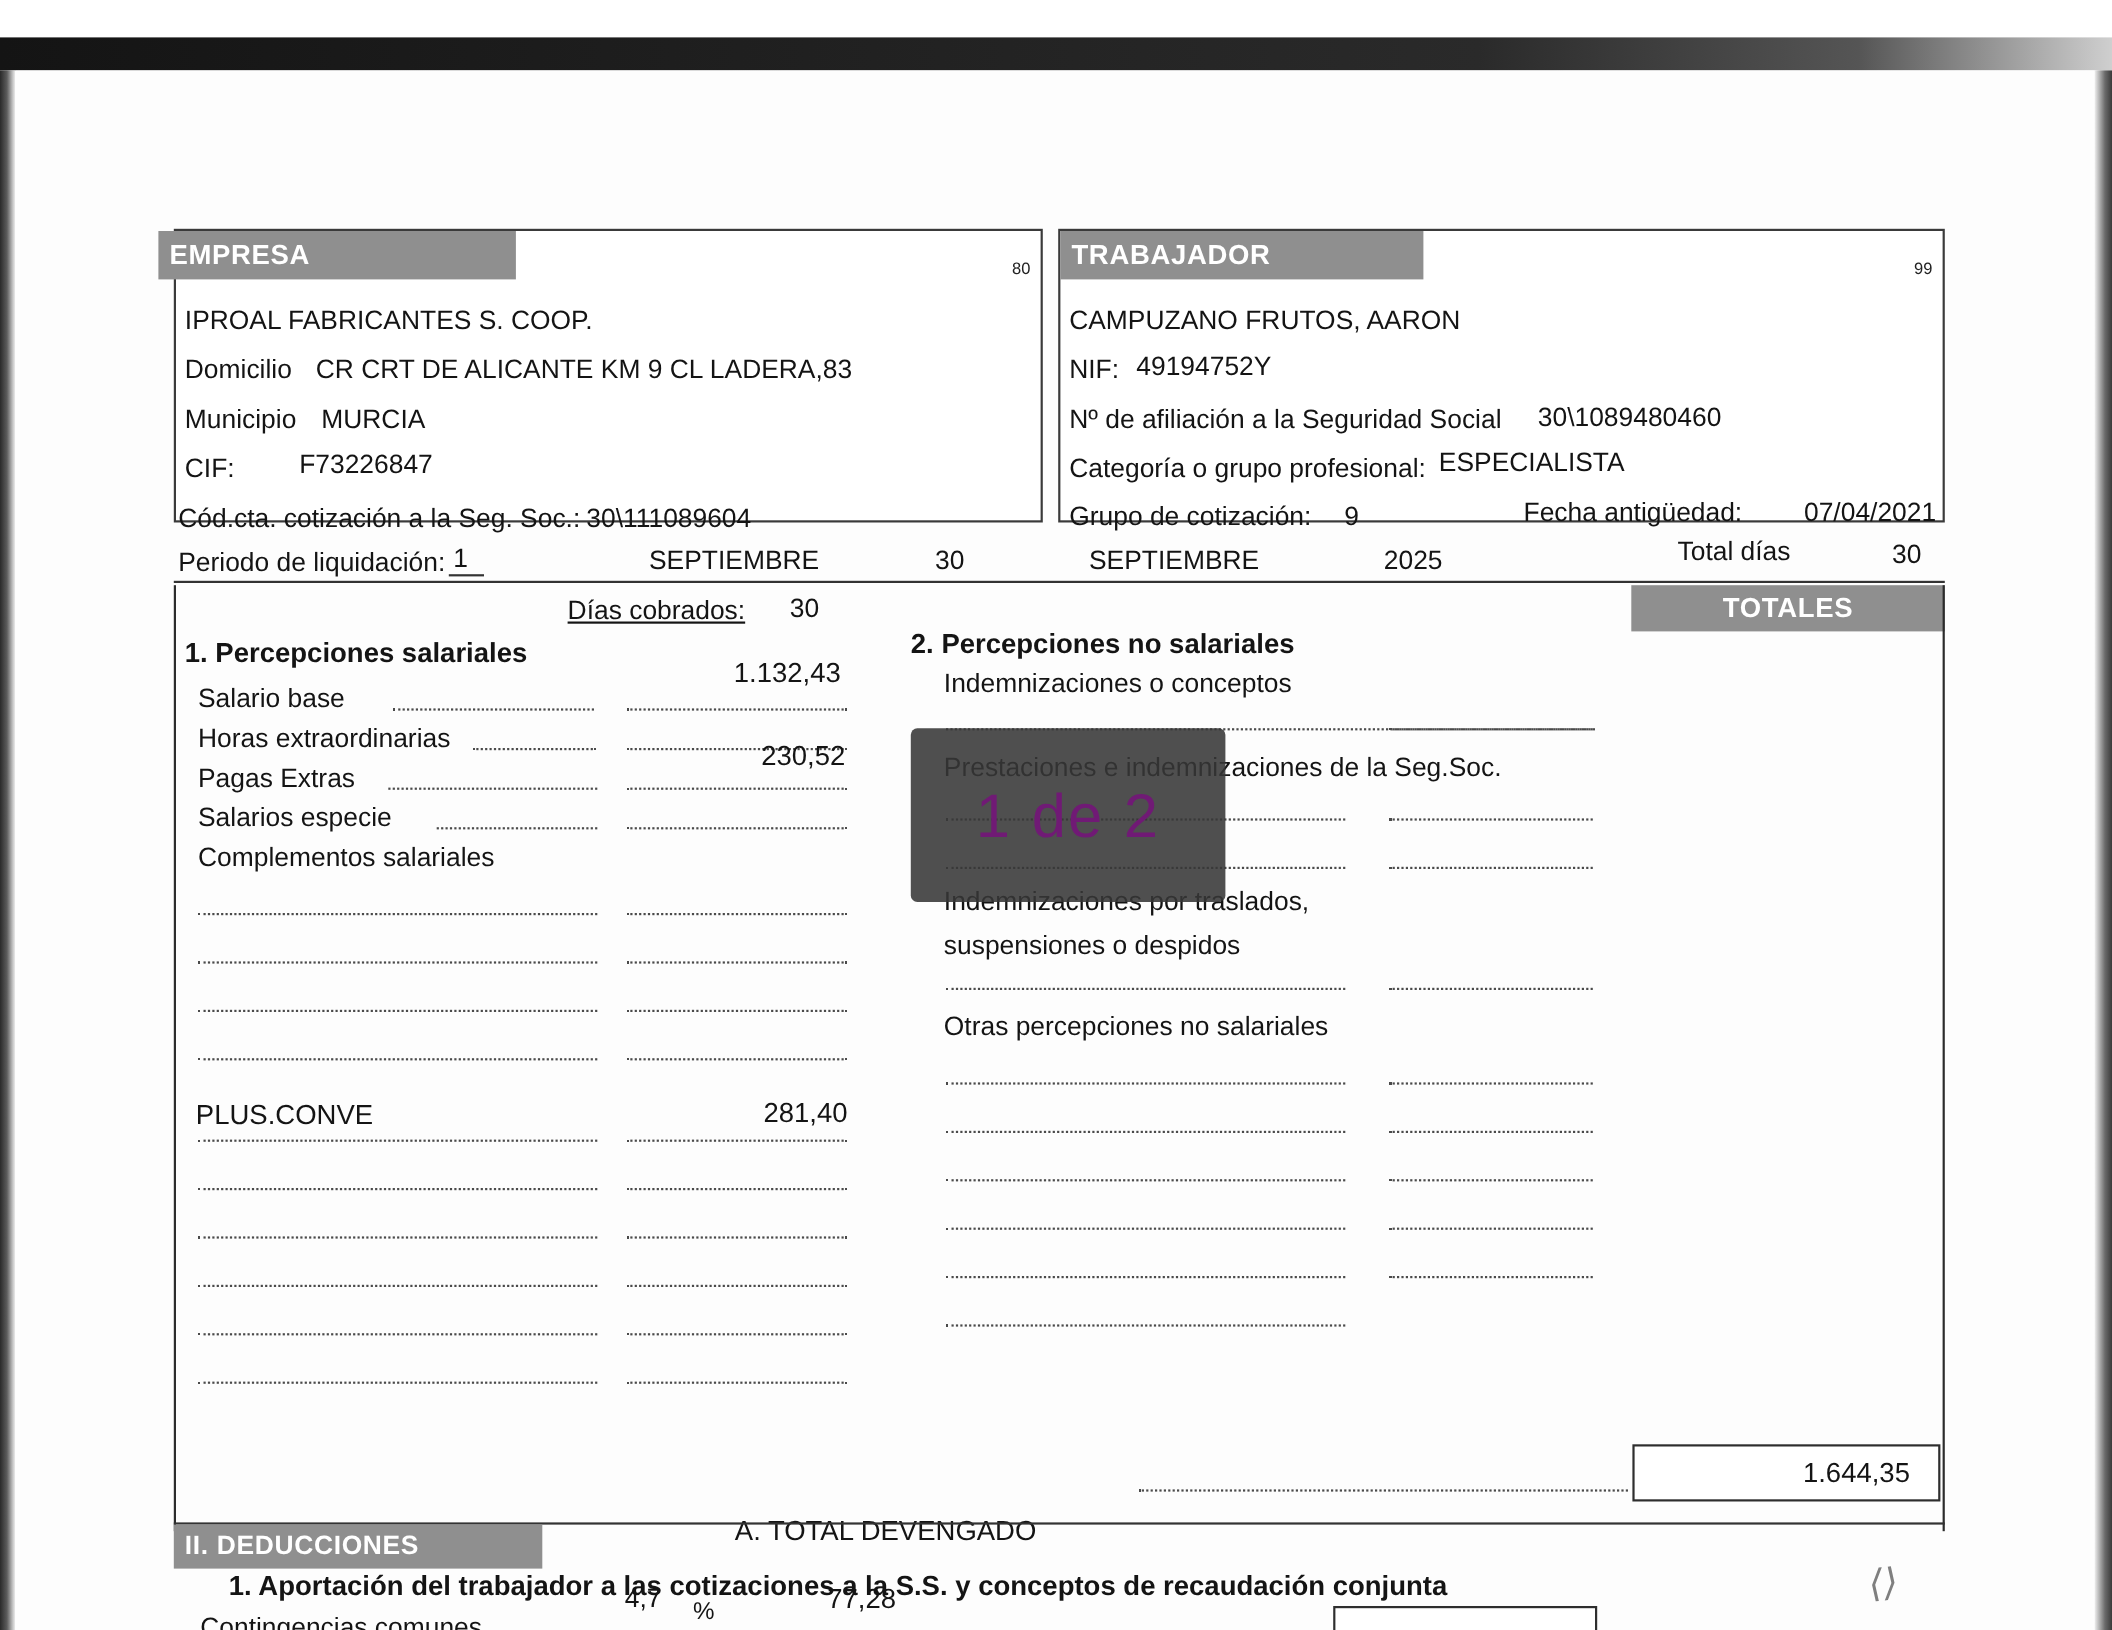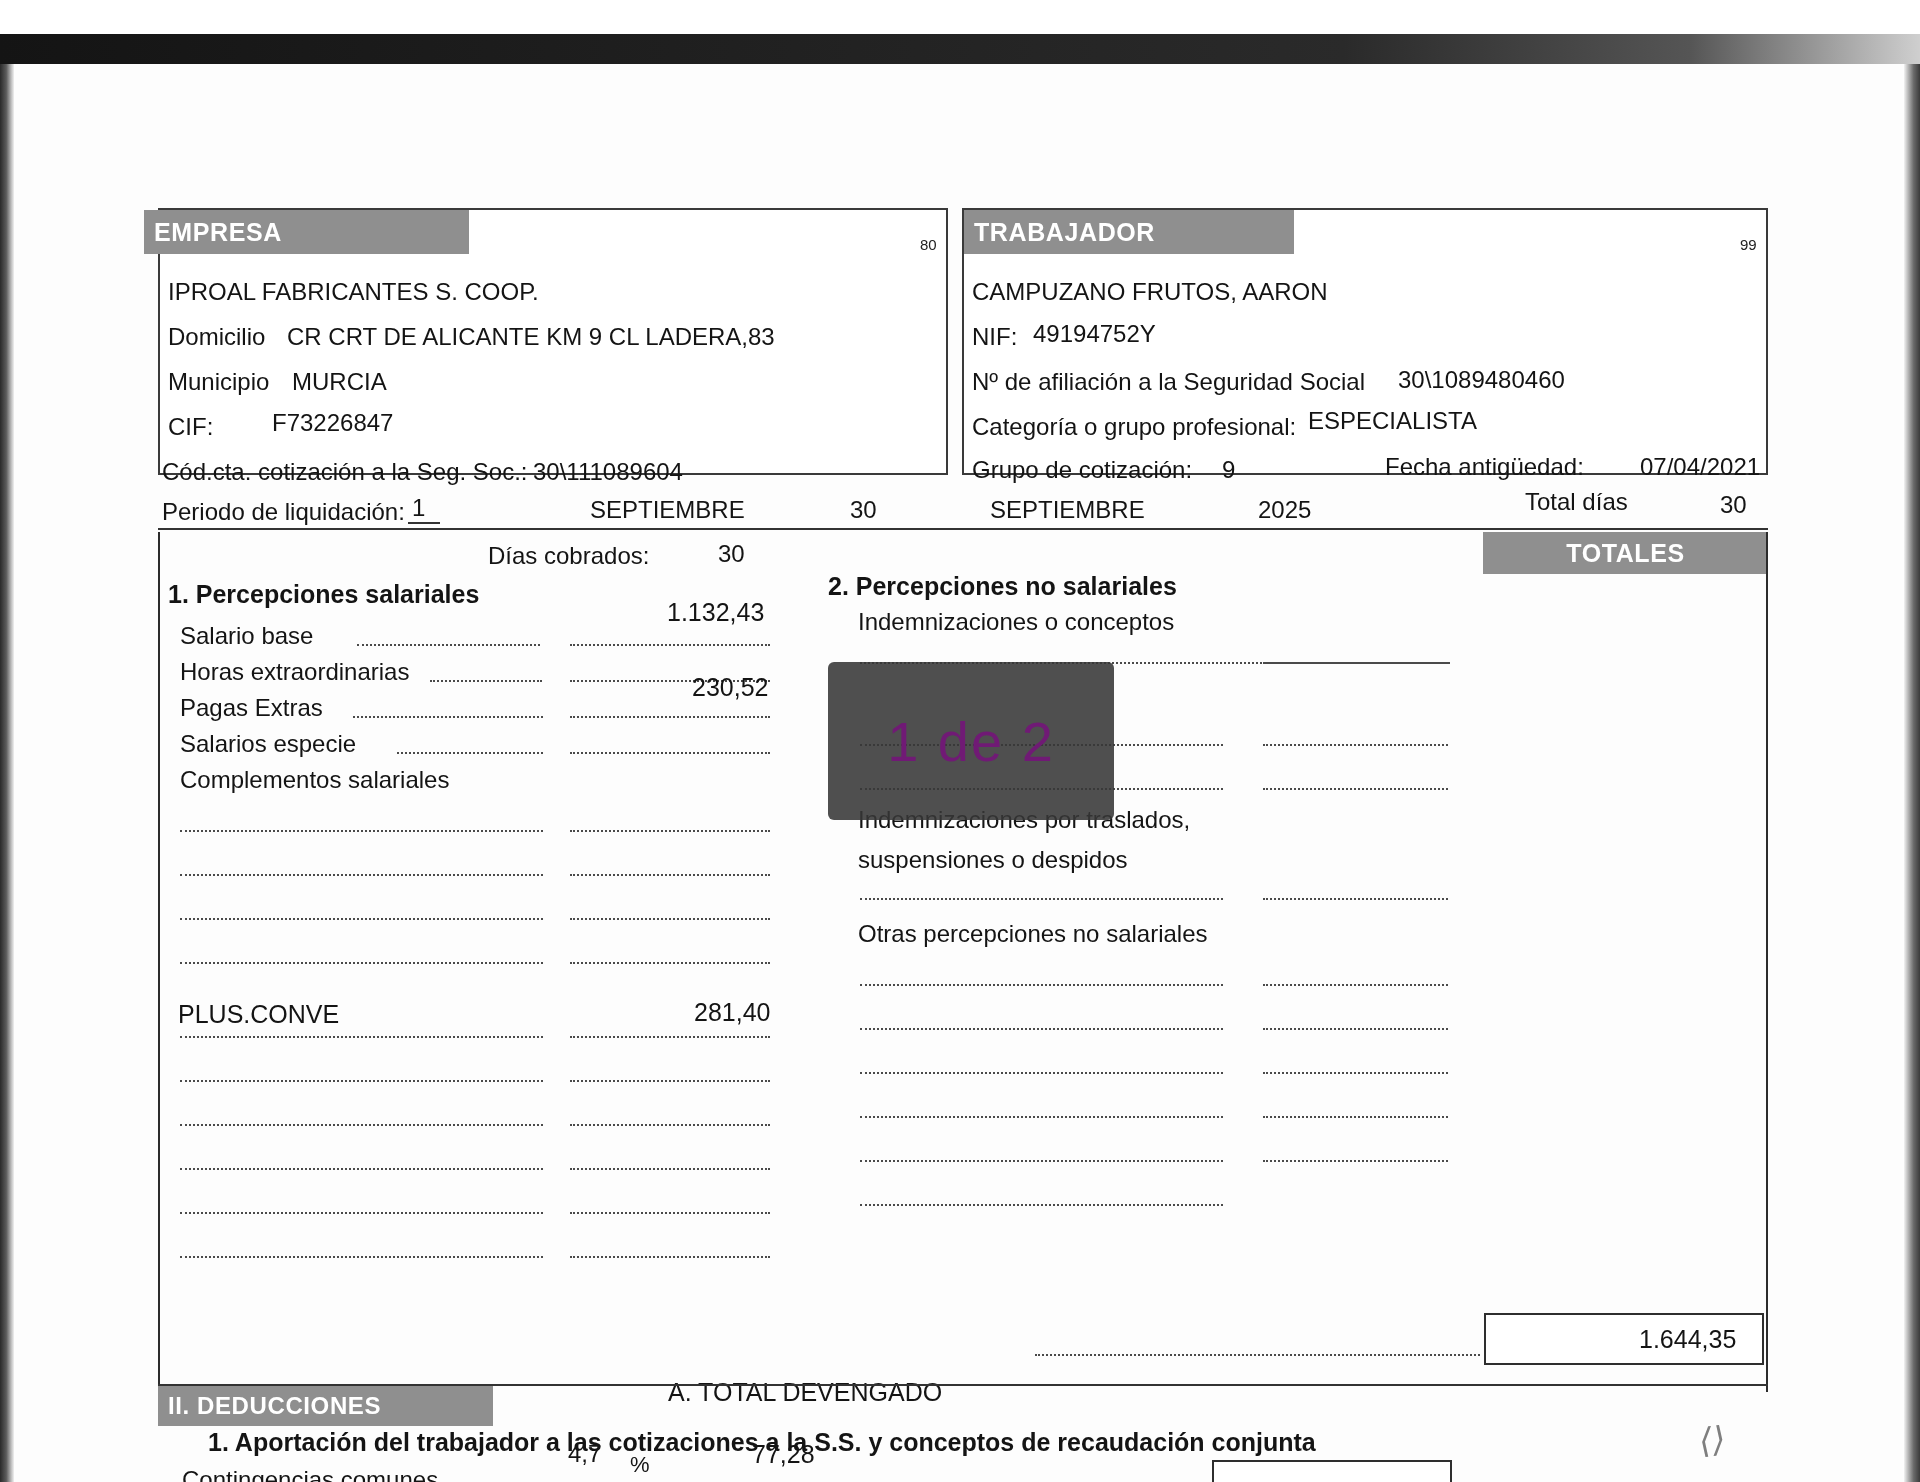--- a/index.html
+++ b/index.html
@@ -197,21 +197,21 @@
   <div class="txt" style="left:850px; top:496px; font-size:24px;">30</div>
   <div class="txt" style="left:990px; top:496px; font-size:24px;">SEPTIEMBRE</div>
   <div class="txt" style="left:1258px; top:496px; font-size:24px;">2025</div>
 
   <div class="txt" style="left:1525px; top:488px; font-size:24px;">Total días</div>
   <div class="txt" style="left:1720px; top:491px; font-size:24px;">30</div>
 
   <div class="solid-line" style="left:158px; top:528px; width:1610px;"></div>
 
 
-  <div class="txt" style="left:488px; top:542px; font-size:24px;">Días cobrados:</div>
+  <div class="txt" style="left:516px; top:542px; font-size:24px;text-decoration:underline;">Días cobrados:</div>
   <div class="txt" style="left:718px; top:540px; font-size:24px;">30</div>
 
   <div class="dark-hdr" style="left:1483px; top:532px; width:285px; height:42px; font-size:25px; justify-content:center; padding-left:0;">TOTALES</div>
 
   <div class="boxline" style="left:158px; top:532px; width:2px; height:860px;"></div>
   <div class="boxline" style="left:1766px; top:532px; width:2px; height:860px;"></div>
 
   <div class="txt" style="left:168px; top:580px; font-size:25px; font-weight:bold;">1. Percepciones salariales</div>
 
   <div class="txt" style="left:180px; top:622px; font-size:24px;">Salario base</div>
@@ -259,20 +259,21 @@
   <div class="dots" style="left:570px; top:1212px; width:200px;"></div>
   <div class="dots" style="left:180px; top:1256px; width:363px;"></div>
   <div class="dots" style="left:570px; top:1256px; width:200px;"></div>
 
   <div class="txt" style="left:828px; top:572px; font-size:25px; font-weight:bold;">2. Percepciones no salariales</div>
 
   <div class="txt" style="left:858px; top:608px; font-size:24px;">Indemnizaciones o conceptos</div>
   <div class="dots" style="left:860px; top:662px; width:590px;"></div>
   <div class="dots" style="left:1263px; top:662px; width:185px;"></div>
 
+  <div class="txt" style="left:858px; top:684px; font-size:24px;">Prestaciones e indemnizaciones de la Seg.Soc.</div>
   <div class="dots" style="left:860px; top:744px; width:363px;"></div>
   <div class="dots" style="left:1263px; top:744px; width:185px;"></div>
   <div class="dots" style="left:860px; top:788px; width:363px;"></div>
   <div class="dots" style="left:1263px; top:788px; width:185px;"></div>
 
   <div class="txt" style="left:858px; top:806px; font-size:24px;">Indemnizaciones por traslados,</div>
   <div class="txt" style="left:858px; top:846px; font-size:24px;">suspensiones o despidos</div>
 
   <div class="dots" style="left:860px; top:898px; width:363px;"></div>
   <div class="dots" style="left:1263px; top:898px; width:185px;"></div>

